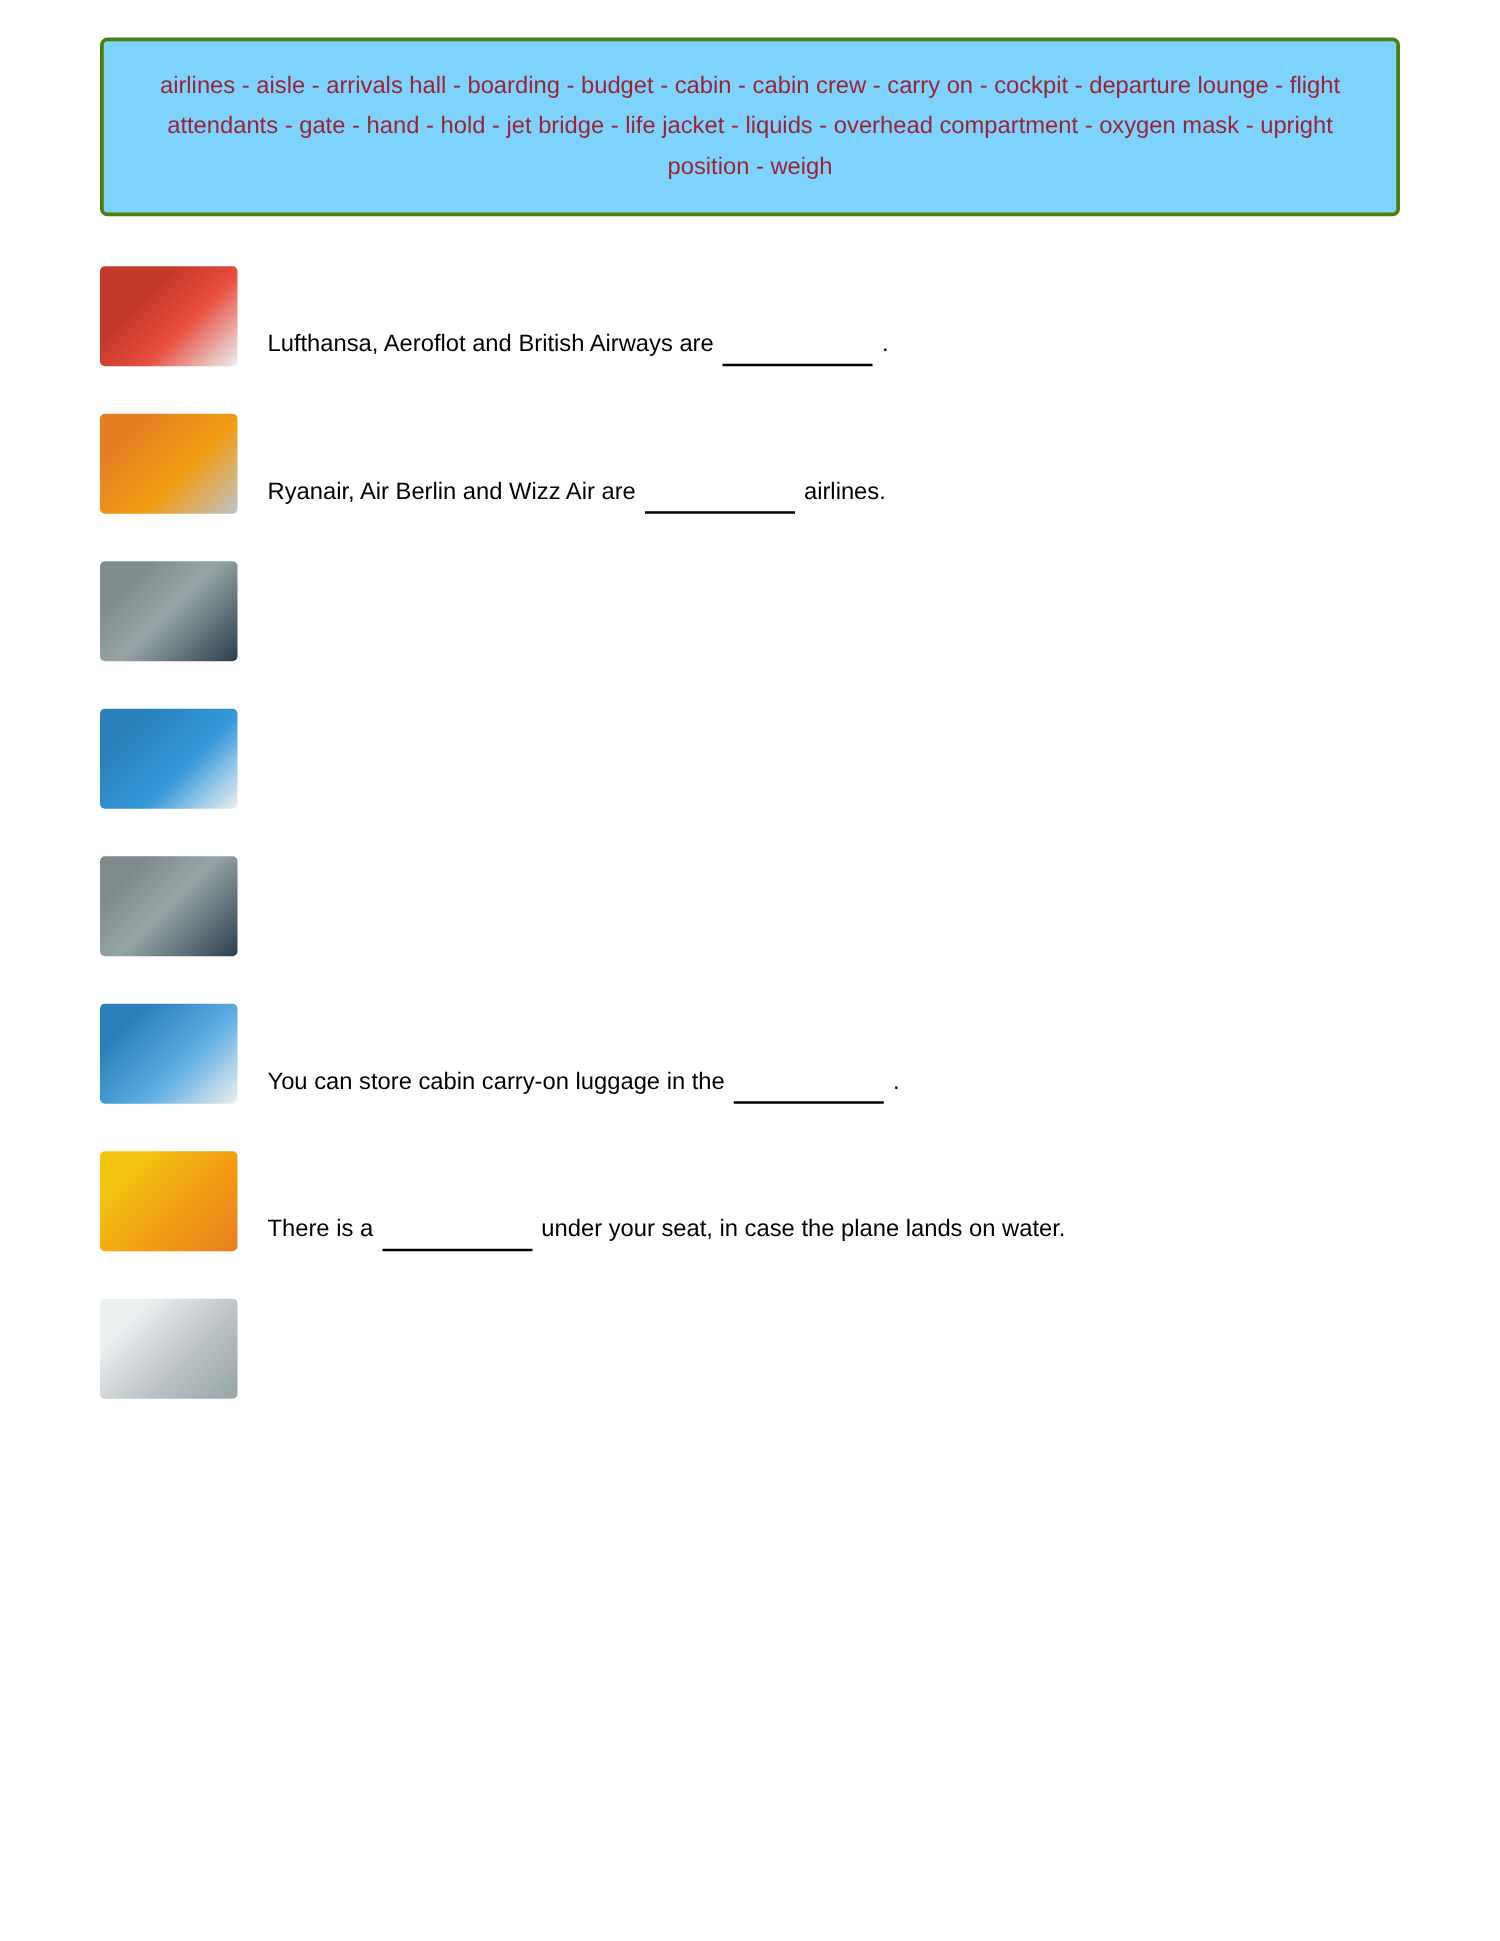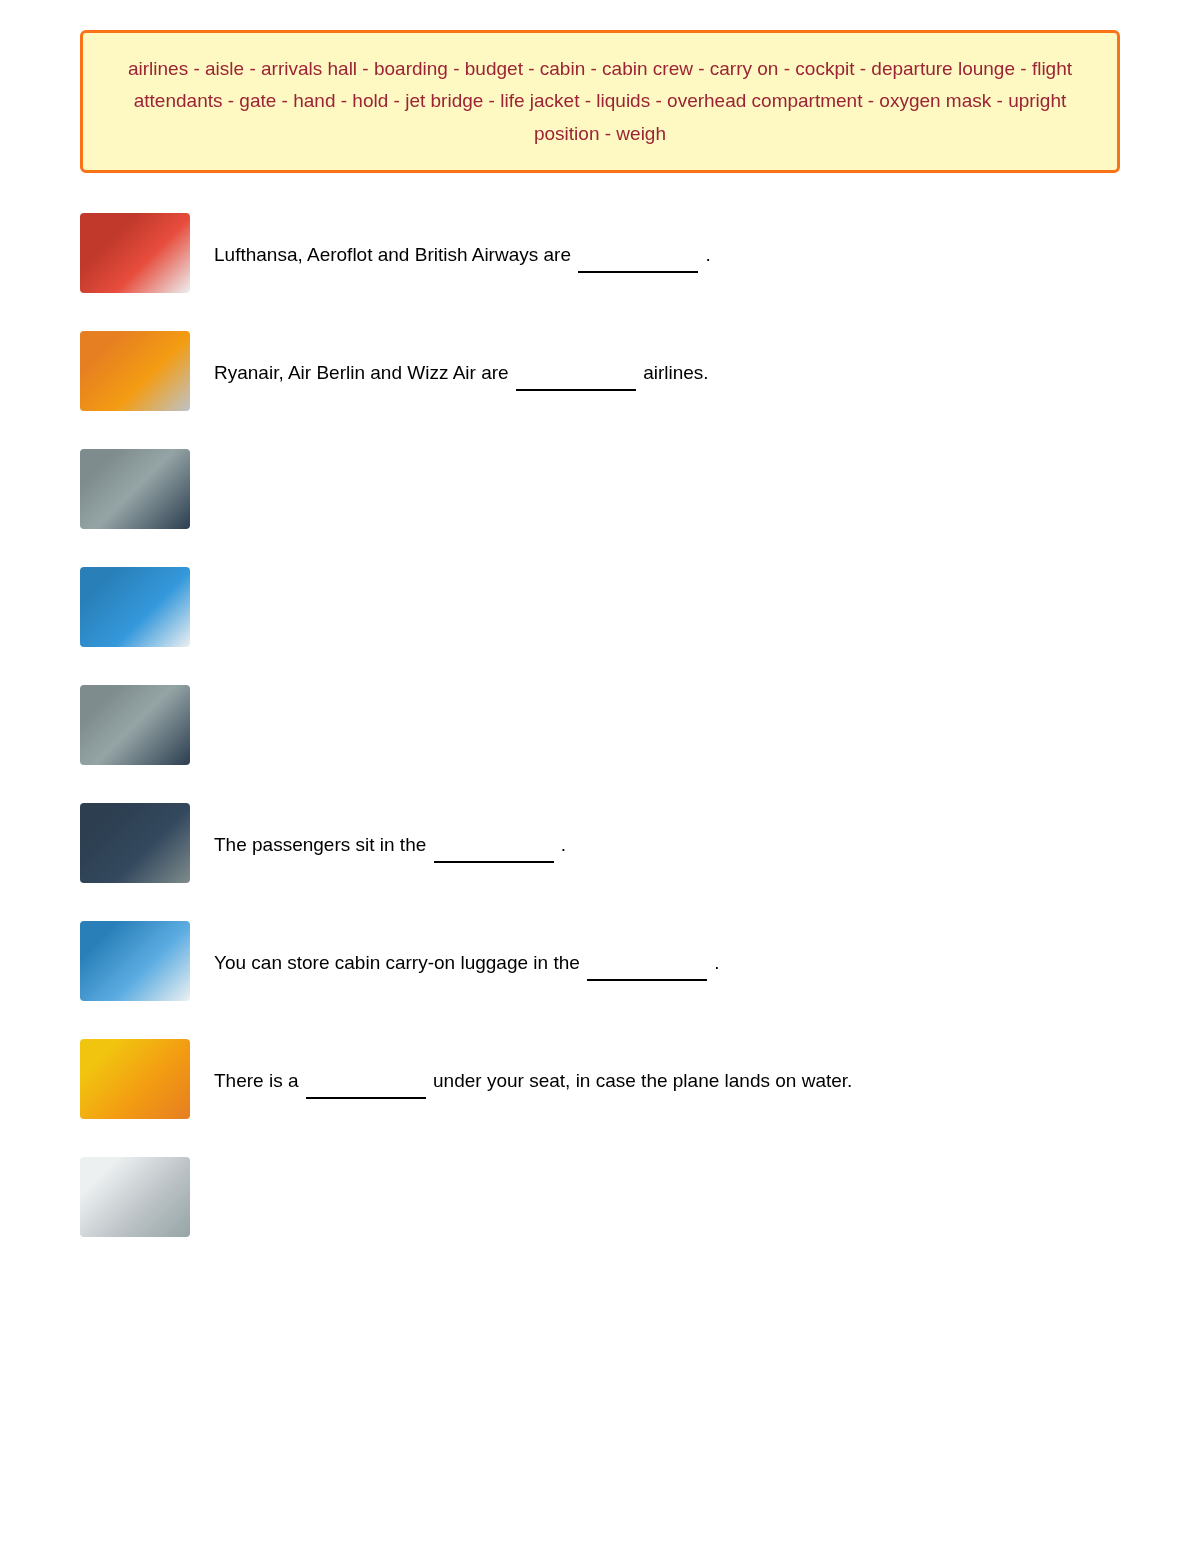--- a/index.html
+++ b/index.html
@@ -7,39 +7,39 @@
       background: #fff;
       font-family: Arial, sans-serif;
       font-size: 18px;
       color: #000;
       width: 1200px;
       min-height: 1553px;
       padding: 30px 80px;
     }
 
     .vocab-box {
-      border: 3px solid #f97316;
-      background: #fef9c3;
+      border: 3px solid #4d7c0f;
+      background: #7dd3fc;
       border-radius: 6px;
       padding: 20px 30px;
       text-align: center;
       margin-bottom: 40px;
       color: #9b2335;
       font-size: 19px;
       line-height: 1.7;
     }
 
     .exercise-list {
       list-style: none;
       padding: 0;
     }
 
     .exercise-item {
       display: flex;
-      align-items: center;
+      align-items: flex-end;
       margin-bottom: 38px;
       gap: 24px;
     }
 
     .img-placeholder {
       width: 110px;
       min-width: 110px;
       height: 80px;
       background: #ccc;
       border-radius: 4px;
@@ -95,24 +95,20 @@
     <li class="exercise-item">
       <div class="img-placeholder img-liquids"></div>
     </li>
     <li class="exercise-item">
       <div class="img-placeholder img-weigh"></div>
     </li>
     <li class="exercise-item">
       <div class="img-placeholder img-cockpit"></div>
     </li>
     <li class="exercise-item">
-      <div class="img-placeholder img-cabin"></div>
-      <div class="sentence"><span>The passengers sit in the </span><span class="blank">&nbsp;&nbsp;&nbsp;&nbsp;&nbsp;&nbsp;&nbsp;&nbsp;&nbsp;&nbsp;&nbsp;&nbsp;</span><span> .</span></div>
-    </li>
-    <li class="exercise-item">
       <div class="img-placeholder img-overhead"></div>
       <div class="sentence"><span>You can store cabin carry-on luggage in the </span><span class="blank">&nbsp;&nbsp;&nbsp;&nbsp;&nbsp;&nbsp;&nbsp;&nbsp;&nbsp;&nbsp;&nbsp;&nbsp;</span><span> .</span></div>
     </li>
     <li class="exercise-item">
       <div class="img-placeholder img-lifejacket"></div>
       <div class="sentence"><span>There is a </span><span class="blank">&nbsp;&nbsp;&nbsp;&nbsp;&nbsp;&nbsp;&nbsp;&nbsp;&nbsp;&nbsp;&nbsp;&nbsp;</span><span> under your seat, in case the plane lands on water.</span></div>
     </li>
     <li class="exercise-item">
       <div class="img-placeholder img-oxymask"></div>
     </li>

